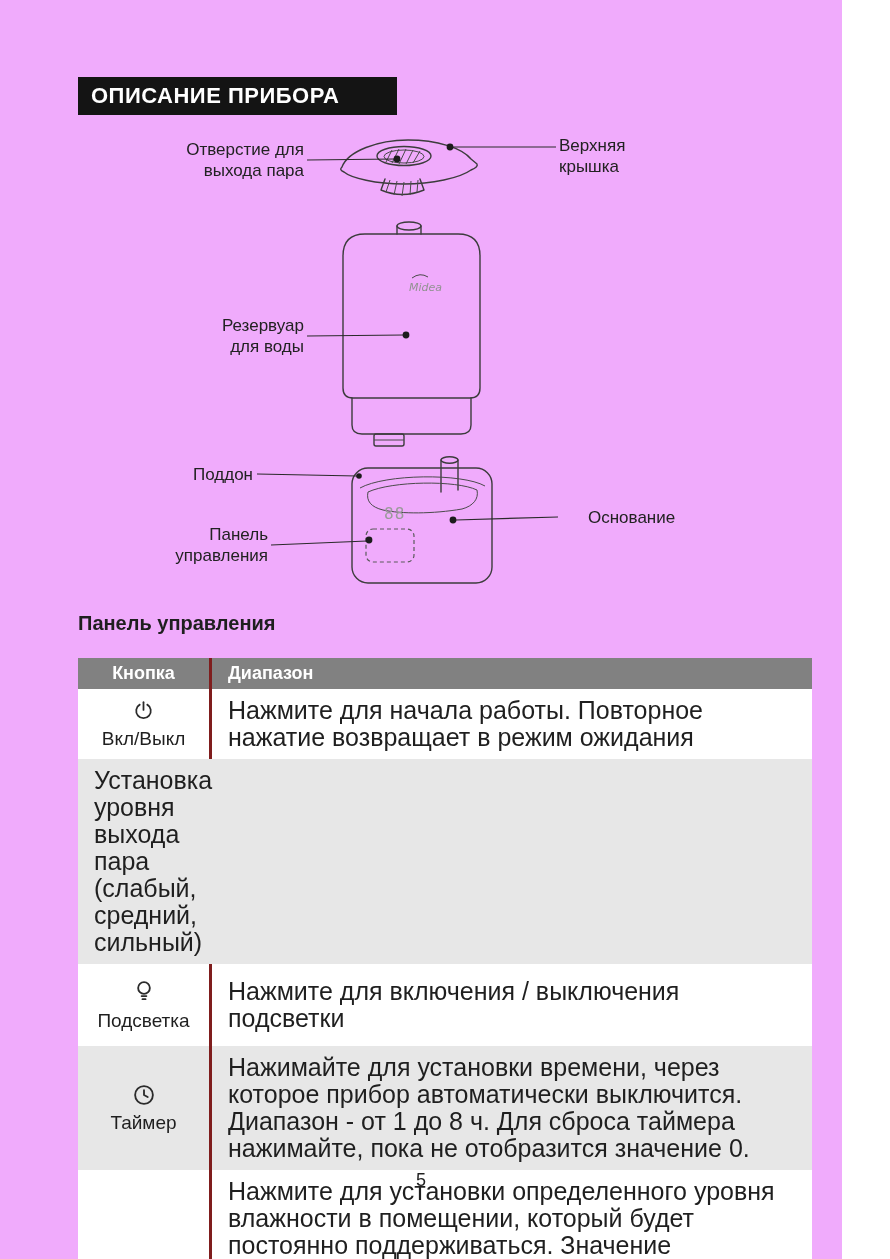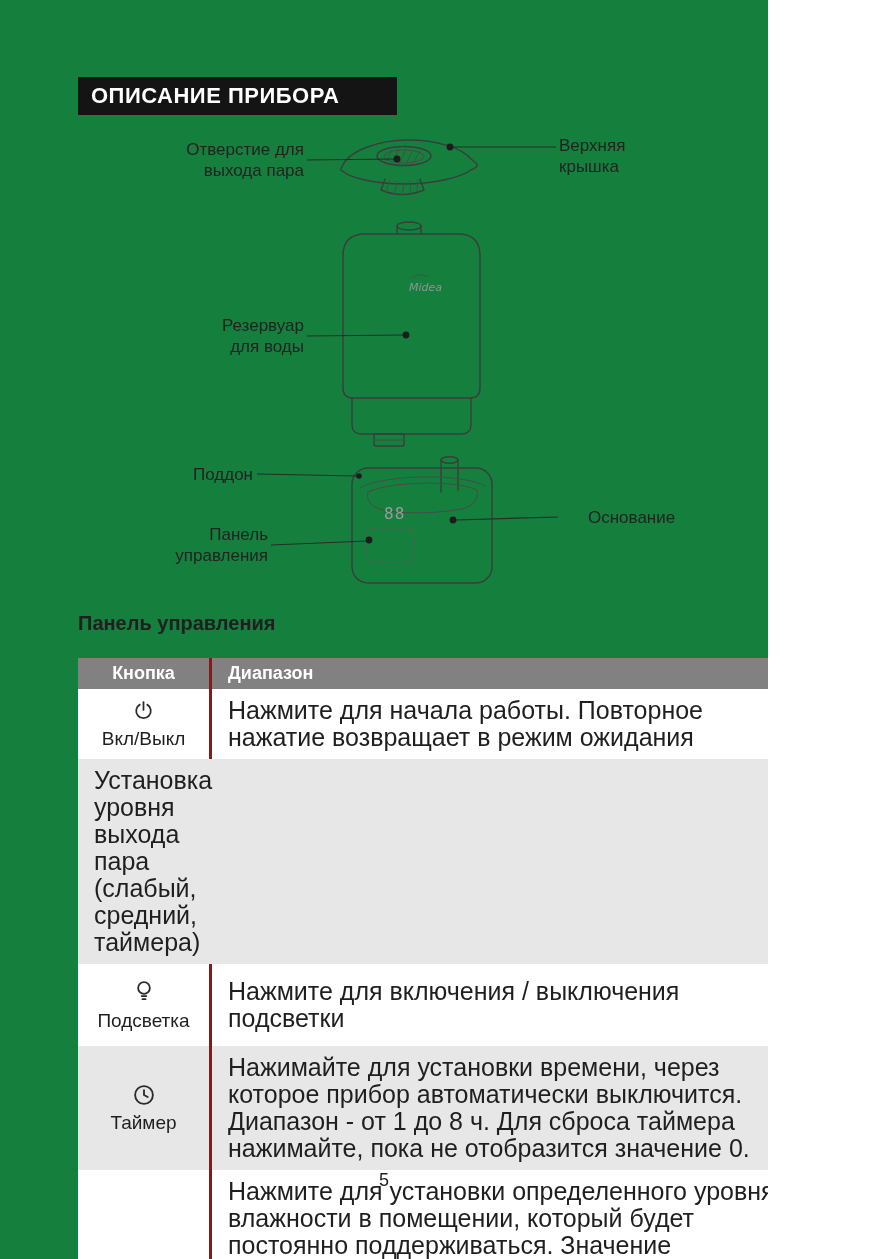--- a/index.html
+++ b/index.html
@@ -1,18 +1,18 @@
 <!DOCTYPE html>
 <html><head>
 <meta charset="utf-8">
 <style>
   * { margin:0; padding:0; box-sizing:border-box; }
   html,body { background:#ffffff; }
   .page {
-    position:relative; width:768px; height:1259px; background:#15803d;
+    position:relative; width:842px; height:1259px; background:#f0abfc;
     font-family:"Liberation Sans","DejaVu Sans",sans-serif; color:#1f1f1f; overflow:hidden;
   }
   .banner {
     position:absolute; left:78px; top:77px; width:319px; height:38px;
     background:#141414; color:#ffffff; display:flex; align-items:center;
     padding-left:13px; font-size:22px; font-weight:700; letter-spacing:.5px;
   }
   .diagram { position:absolute; left:0; top:120px; width:890px; height:485px; }
   .device { position:absolute; left:0; top:0; }
   .device .ln { stroke:#3c3c3c; stroke-width:1.4; fill:none; stroke-linecap:round; stroke-linejoin:round; }
@@ -140,21 +140,21 @@
         </svg>
         <span class="btn-label">Вкл/Выкл</span>
       </div>
       <div class="cell-desc">
         <span>Нажмите для начала работы. Повторное нажатие возвращает в режим ожидания</span>
       </div>
     </div>
 
     <div class="trow row-g" style="min-height:58px;">
       <div class="cell-desc">
-        <span>Установка уровня выхода пара (слабый, средний, таймера)</span>
+        <span>Установка уровня выхода пара (слабый, средний, сильный)</span>
       </div>
     </div>
 
     <div class="trow row-w" style="min-height:82px;">
       <div class="cell-btn">
         <svg class="btn-icon" viewBox="0 0 24 24" width="26" height="28">
           <circle cx="12" cy="8.3" r="5.4"></circle>
           <path d="M9.8 15.8 h4.4"></path>
             <path d="M10.6 18.6 h2.8"></path>
         </svg>

